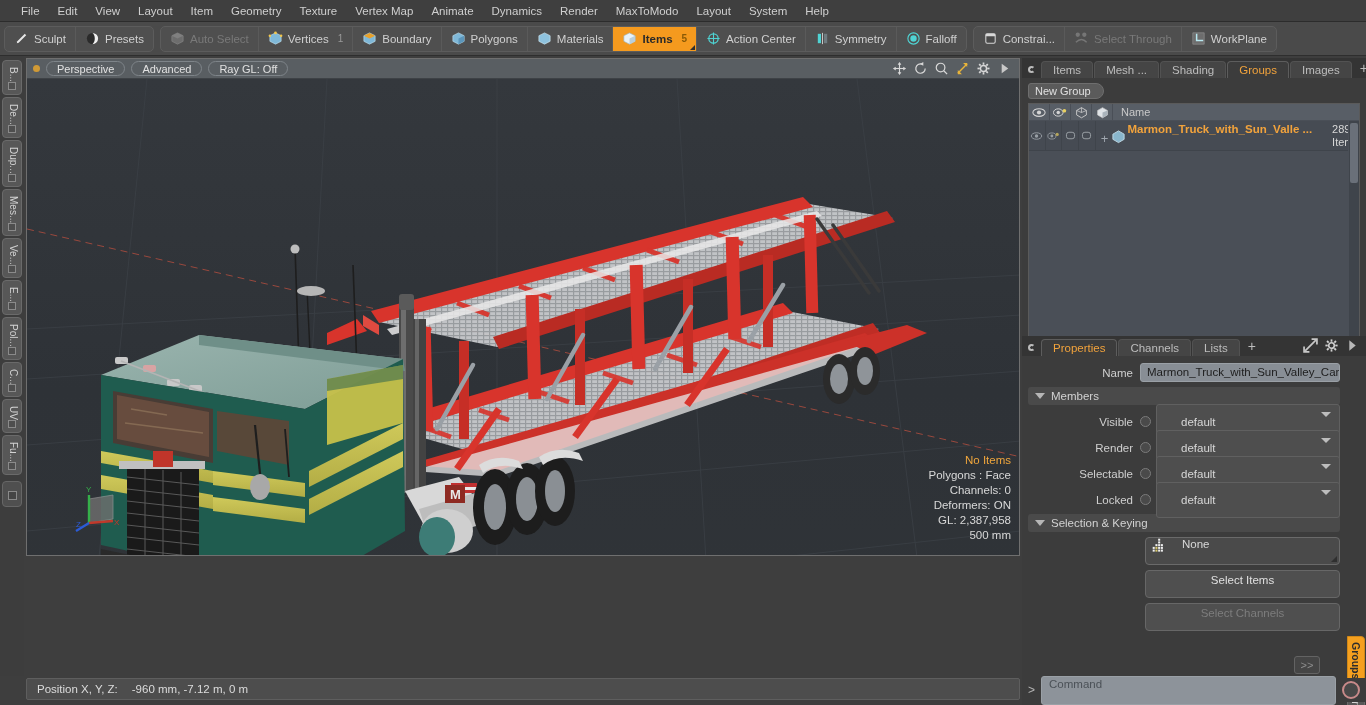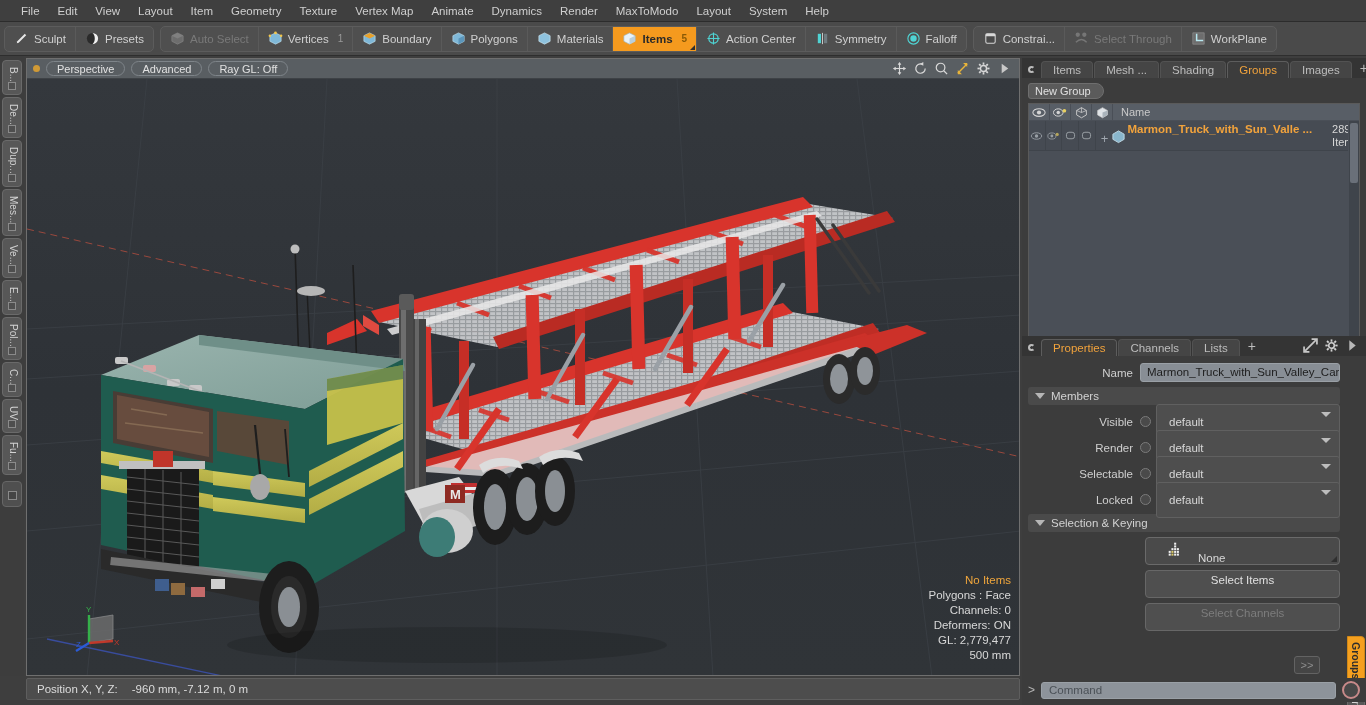--- a/index.html
+++ b/index.html
@@ -71,21 +71,21 @@
     width:20px; height:26px; margin:6px 2px 0 2px;
     background:#4f4f4f; border:1px solid #666; border-radius:4px; position:relative;
   }
   .vbox::after{
     content:""; position:absolute; left:5px; top:9px;
     width:7px; height:7px; border:1px solid #8a8a8a; background:#454545;
   }
 
   
   .vp-wrap{
-    position:absolute; left:26px; top:58px; width:994px; height:618px;
+    position:absolute; left:26px; top:58px; width:994px; height:498px;
     border:1px solid #6f6f6f; background:#2e3237;
   }
   .vp-head{
     position:absolute; left:0; top:0; width:100%; height:20px;
     background:#595e62; display:flex; align-items:center; padding-left:6px; gap:6px;
     border-bottom:1px solid #3e4246;
   }
   .vp-dot{ width:7px;height:7px;border-radius:50%;background:#d09a36; flex:none; }
   .vp-pill{
     height:15px; line-height:14px; padding:0 10px; min-width:62px; text-align:center;
@@ -168,36 +168,36 @@
   .prop-body{ position:absolute; left:0; top:20px; right:20px; bottom:0; background:#3c3c3c; padding-top:5px; }
 
   .prow{ display:flex; align-items:center; height:23px; margin-bottom:3px; padding-right:6px; }
   .prow .plabel{ width:118px; text-align:right; padding-right:7px; color:#cfcfcf; font-size:11.5px; }
   .field{
     flex:1; height:19px; background:#888e95; border:1px solid #9aa0a6; border-radius:3px;
     color:#1d1d1d; font-size:11.5px; line-height:17px; padding-left:6px; overflow:hidden; white-space:nowrap;
   }
   .combo{
     flex:1; height:36px; background:#4e4e4e; border:1px solid #606060; border-radius:3px;
-    display:flex; align-items:center; padding-left:12px; color:#d7d7d7; font-size:11.5px; position:relative;
+    display:flex; align-items:center; padding-left:24px; color:#d7d7d7; font-size:11.5px; position:relative;
   }
   .combo .caret{ position:absolute; right:8px; top:7px;
     border-left:5px solid transparent;border-right:5px solid transparent;border-top:5px solid #bdbdbd; }
   .radio{ width:11px;height:11px;border-radius:50%;border:1px solid #7b7b7b;background:#4a4a4a; margin-right:5px; flex:none;}
 
   .sechead{
     height:18px; margin:3px 6px 5px 6px; background:#4a4a4a; border-radius:3px;
     display:flex; align-items:center; padding-left:7px; gap:6px; color:#d2d2d2; font-size:11.5px;
   }
   .tri{ width:0;height:0;border-left:5px solid transparent;border-right:5px solid transparent;border-top:6px solid #b6b6b6; }
 
   .keybtn{
     margin-left:123px; width:195px; height:28px; background:#4a4a4a;
-    border:1px solid #6a6a6a; border-radius:4px; display:flex; align-items:flex-end;
-    padding-left:22px; gap:8px; color:#d8d8d8; font-size:11.5px; position:relative;
+    border:1px solid #6a6a6a; border-radius:4px; display:flex; align-items:flex-start;
+    padding-left:6px; gap:8px; color:#d8d8d8; font-size:11.5px; position:relative;
   }
   .keybtn::after{ content:""; position:absolute; right:2px; bottom:2px;
     border-left:6px solid transparent; border-bottom:6px solid #2f2f2f; }
   .abtn{
     margin:5px 0 0 123px; width:195px; height:28px; background:#4f4f4f;
     border:1px solid #676767; border-radius:4px; text-align:center; line-height:18px;
     font-size:11.5px; color:#e0e0e0;
   }
   .abtn.dim{ color:#7d7d7d; }
   .rrbtn{
@@ -216,21 +216,21 @@
   }
   .rtab.active{ background:#f5a01f; color:#2d2d2d; font-weight:bold; border-color:#d18818; }
 
   
   .cmdbar{
     position:absolute; left:1022px; top:678px; width:344px; height:24px;
     display:flex; align-items:center; gap:6px; padding:0 6px; background:#3c3c3c;
   }
   .cmdbar .gt{ color:#b5b5b5; font-size:12px; }
   .cmdinput{
-    flex:1; height:17px; background:#8d939a; border:1px solid #9aa0a6; border-radius:3px;
+    flex:1; height:29px; background:#8d939a; border:1px solid #9aa0a6; border-radius:3px;
     color:#4b5157; font-size:11.5px; line-height:15px; padding-left:7px;
   }
   .recdot{ width:18px;height:18px;border-radius:50%;border:2px solid #c88a8a;background:#484848;flex:none;}
 </style>
 </head>
 <body>
 
 <div class="app">
 
   <div class="menubar">
@@ -708,21 +708,21 @@
           <text x="41" y="44" font-family="Liberation Sans, sans-serif" font-size="8" fill="#c0392b">X</text>
           <text x="3" y="46" font-family="Liberation Sans, sans-serif" font-size="8" fill="#2b5bd7">Z</text>
         </svg>
       </div>
 
       <div class="vp-stats">
         <div class="hl">No Items</div>
         <div>Polygons : Face</div>
         <div>Channels: 0</div>
         <div>Deformers: ON</div>
-        <div>GL: 2,779,477</div>
+        <div>GL: 2,387,958</div>
         <div>500 mm</div>
       </div>
     </div>
   </div>
 
   <div class="statusbar">
     <span>Position X, Y, Z:</span>
     <span>-960 mm, -7.12 m, 0 m</span>
   </div>
 

